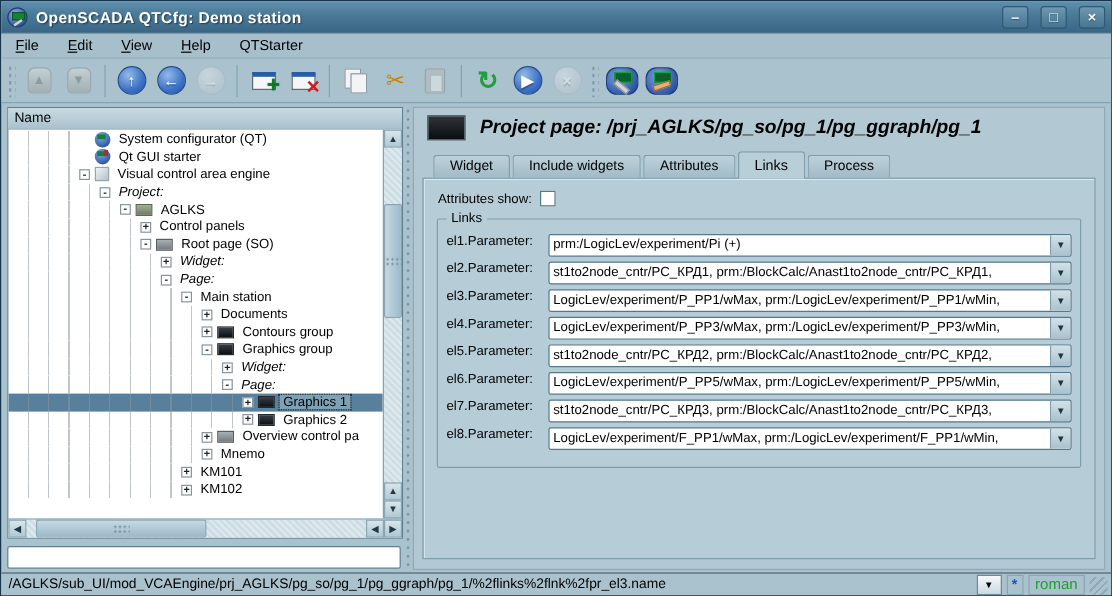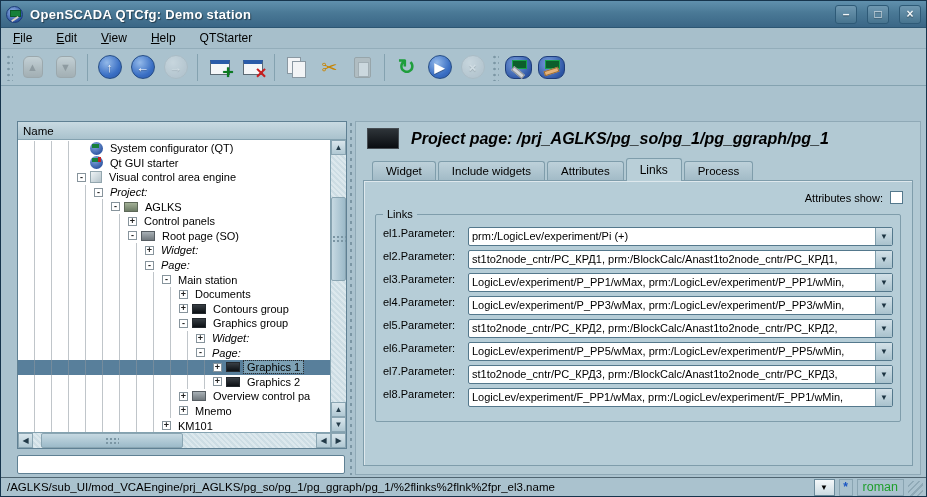--- a/index.html
+++ b/index.html
@@ -70,21 +70,21 @@
   .ic-refresh-icon::before { content:"↻"; }
   .ic-module-config-icon, .ic-module-starter-icon { width:27px; height:23px; border-radius:9px;
     background:radial-gradient(circle at 38% 32%,#7ba0dd,#2b53a3 78%); border:1px solid #1e3d7a; }
   .ic-module-config-icon::before, .ic-module-starter-icon::before { content:""; position:absolute;
     top:3px; left:6px; width:13px; height:7px; background:#0c5f2b; border:1px solid #16a04a; }
   .ic-module-config-icon::after { content:""; position:absolute; bottom:3px; left:5px; width:12px; height:3px;
     background:#cfd2d6; border:1px solid #8b9096; transform:rotate(40deg); }
   .ic-module-starter-icon::after { content:""; position:absolute; bottom:4px; left:5px; width:13px; height:3px;
     background:#e4b27a; border:1px solid #9a6b33; transform:rotate(-18deg); }
   
-  .main { flex:1; display:flex; padding:3px 5px 2px 16px; min-height:0;margin-top:32px; }
+  .main { flex:1; display:flex; padding:3px 5px 2px 5px; min-height:0; }
   .left-col { width:330px; flex:none; display:flex; flex-direction:column; min-height:0; }
   .splitter { width:8px; flex:none;
     background-image:radial-gradient(#7b96a4 1px, transparent 1.3px);
     background-size:6px 7px; background-repeat:repeat-y; background-position:center top; }
   
   .tree-frame { flex:1; min-height:0; display:flex; flex-direction:column;
     border:1px solid #5f8093; background:#fff; }
   .tree-header { height:18px; flex:none; display:flex; align-items:center; padding:0 5px;
     background:linear-gradient(180deg,#c9dae2,#a9c2cd); border-bottom:1px solid #84a2b0; font-size:11.5px; }
   .tree-body { flex:1; display:flex; min-height:0; }
@@ -141,21 +141,21 @@
   .page-icon { width:32px; height:21px; flex:none; background:linear-gradient(180deg,#2e3439,#0a0d11);
     border:1px solid #454c52; }
   .page-title { font-weight:bold; font-style:italic; font-size:16px; white-space:nowrap; overflow:hidden; }
   .tabs { flex:none; display:flex; align-items:flex-end; padding-left:9px; position:relative; z-index:2; }
   .tab { height:19px; padding:0 13px; margin-right:2px; display:flex; align-items:center;
     background:linear-gradient(180deg,#bdd1da,#a2bbc7); border:1px solid #7f9dab; border-bottom:none;
     border-radius:3px 3px 0 0; font-size:11.5px; }
   .tab.active { height:23px; background:#b9cfd8; font-size:12px; margin-bottom:-1px; }
   .tab-panel { flex:1; min-height:0; border:1px solid #7f9dab; background:#b6cdd7;
     box-shadow:inset 1px 1px 0 rgba(255,255,255,.55); padding:8px 9px; }
-  .attr-row { display:flex; align-items:center; gap:7px; margin:2px 0 10px 3px;justify-content:flex-end; }
+  .attr-row { display:flex; align-items:center; gap:7px; margin:2px 0 10px 3px; }
   .checkbox { width:13px; height:13px; background:#fff; border:1px solid #54788c; flex:none; }
   .groupbox { border:1px solid #7f9dab; border-radius:2px; position:relative;
     margin:8px 2px 0 2px; padding:12px 7px 10px 7px; }
   .groupbox-label { position:absolute; top:-7px; left:7px; background:#b6cdd7; padding:0 4px; }
   .link-row { display:flex; align-items:flex-start; gap:7px; margin-bottom:4px; }
   .link-label { width:78px; flex:none; font-size:11px; }
   .combo { flex:1; min-width:0; height:19px; display:flex; background:#fff;
     border:1px solid #54788c; border-radius:2px; overflow:hidden; }
   .combo-text { flex:1; min-width:0; padding:2px 3px; white-space:nowrap; overflow:hidden; font-size:11px; }
   .combo-arrow { width:17px; flex:none; background:linear-gradient(180deg,#d3e1e8,#a9c2cd);

